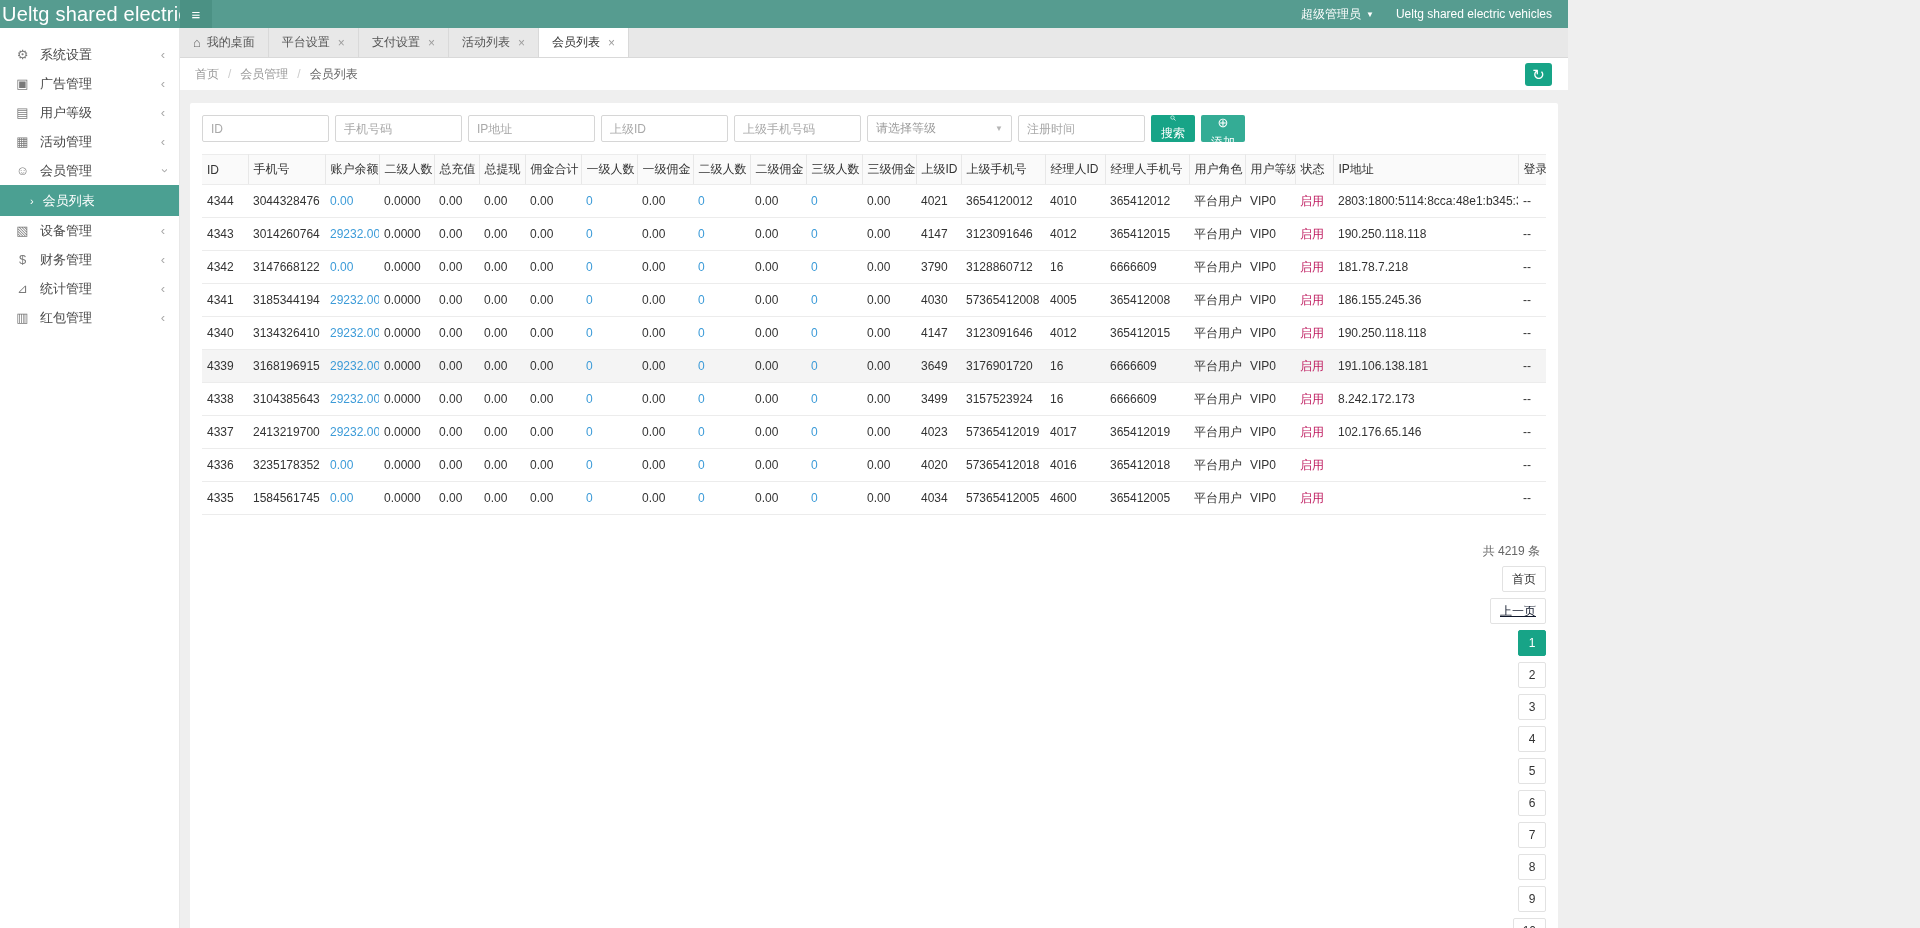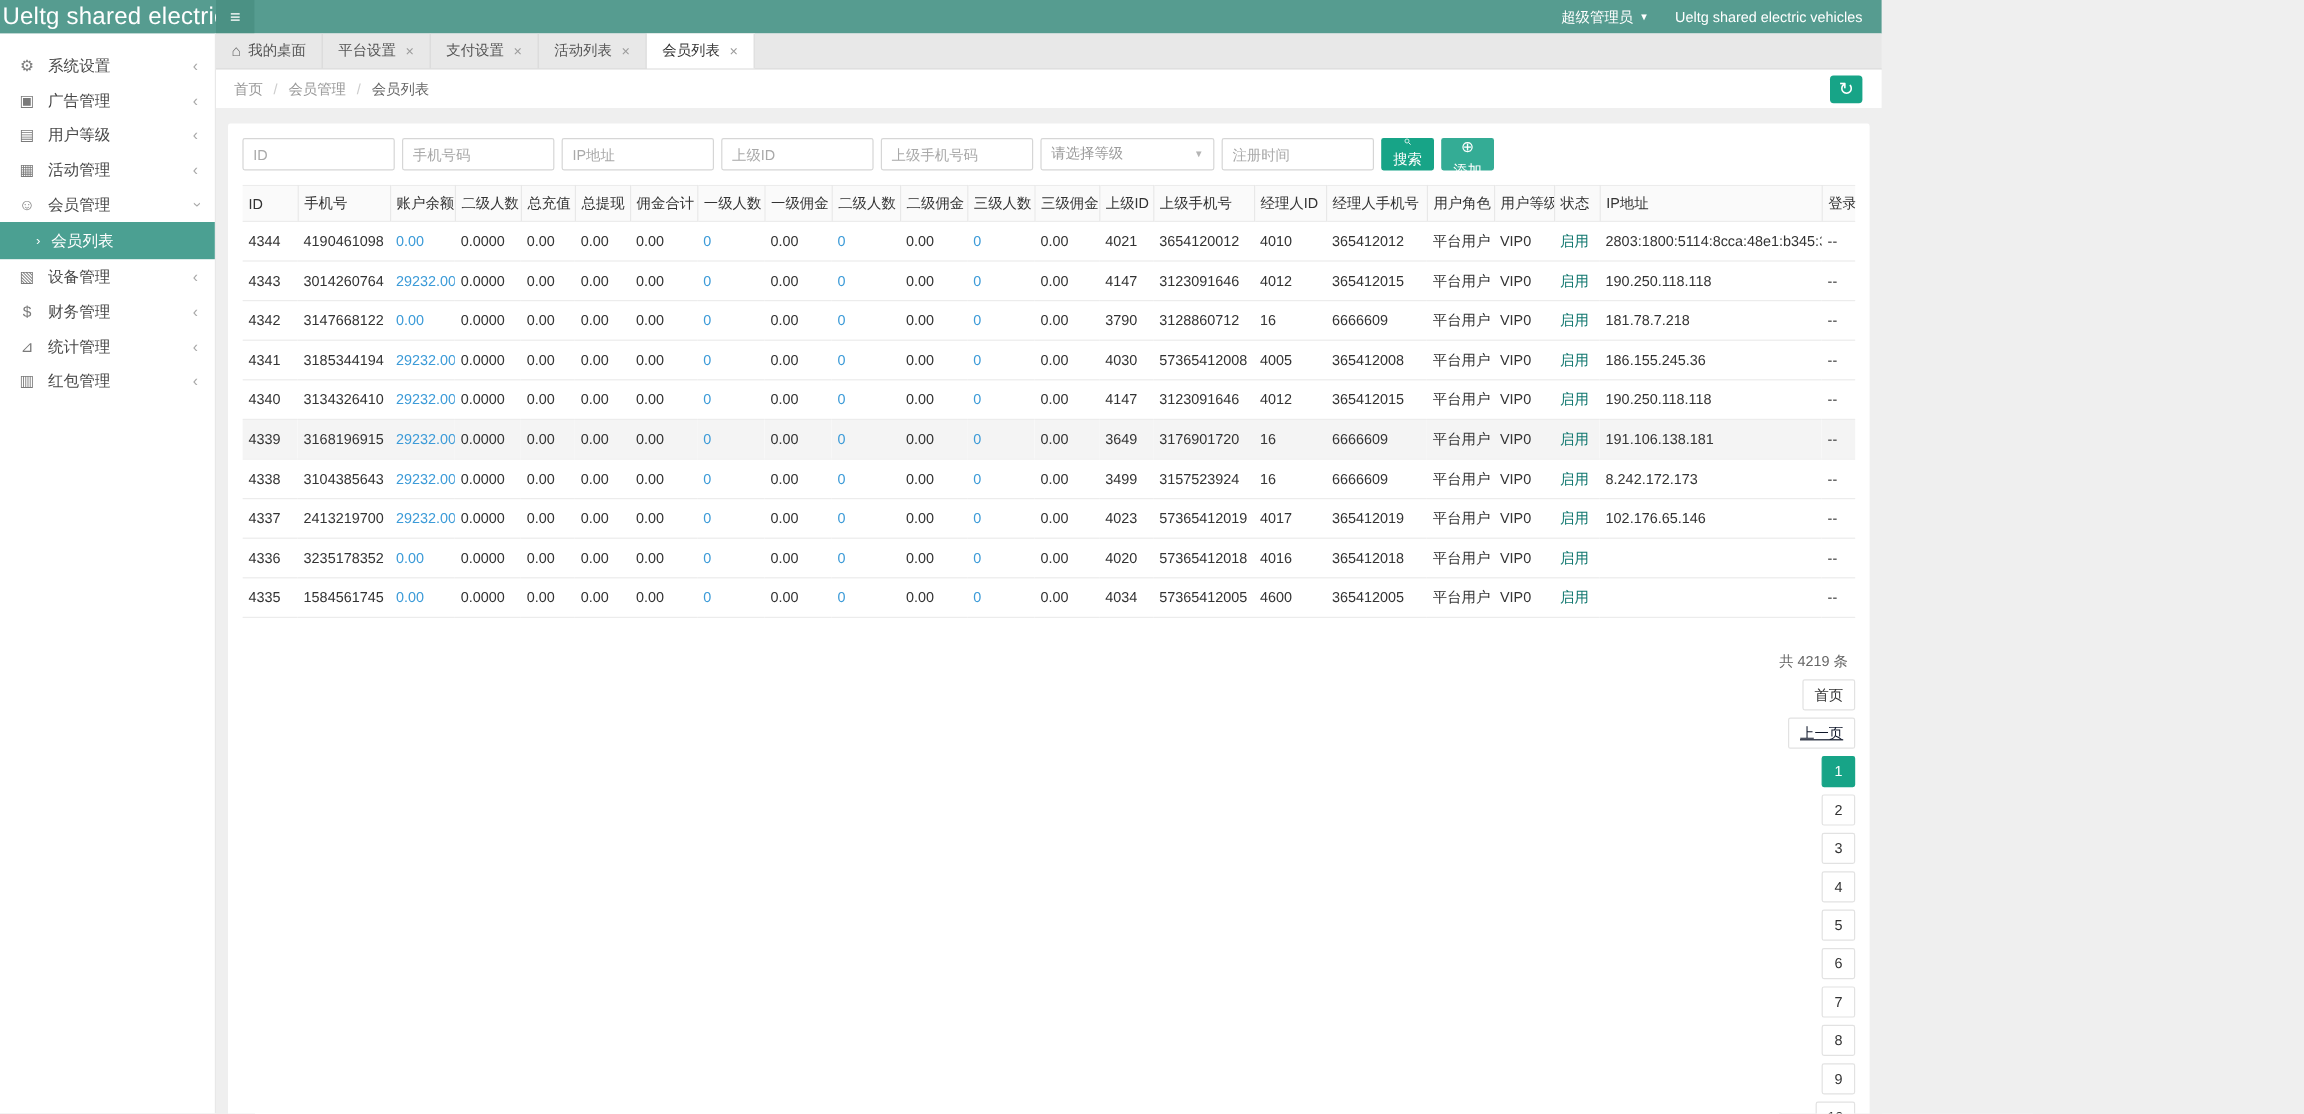--- a/index.html
+++ b/index.html
@@ -67,21 +67,21 @@
   
   .table-wrap { margin-top:12px; overflow:hidden; }
   table { border-collapse:collapse; table-layout:fixed; }
   th, td { padding:0 5px; font-size:12px; text-align:left; white-space:nowrap; overflow:hidden;
     border-bottom:1px solid #ececec; }
   th { height:30px; background:#fafafa; font-weight:400; color:#333; border-top:1px solid #ececec;
     border-right:1px solid #e8e8e8; }
   td { height:33px; color:#333; }
   tr.hl td { background:#f4f4f4; }
   td.c-link { color:#3c9bd8; cursor:pointer; }
-  td.c-status { color:#0f766e; }
+  td.c-status { color:#be185d; }
 
   
   .pagination { margin-top:28px; display:flex; align-items:flex-end; gap:6px; font-size:12px; color:#666;flex-direction:column; }
   .pg-total { margin-right:6px; }
   .pg-btn { min-width:28px; height:26px; line-height:24px; padding:0 9px; text-align:center;
     border:1px solid #e2e2e2; background:#fff; color:#333; border-radius:2px; cursor:pointer; }
   .pg-btn.disabled { color:#0f172a; cursor:default;text-decoration:underline; }
   .pg-btn.active { background:#17a487; border-color:#17a487; color:#fff; }
   .pg-pages { margin-left:2px; margin-right:2px; color:#666; }
   .pg-select { height:26px; border:1px solid #e2e2e2; border-radius:2px; display:flex; align-items:center;
@@ -277,21 +277,21 @@
                     <th>用户角色</th>
                     <th>用户等级</th>
                     <th>状态</th>
                     <th>IP地址</th>
                     <th>登录</th>
                   </tr>
                 </thead>
                 <tbody>
                   <tr>
                     <td>4344</td>
-                    <td>4190461098</td>
+                    <td>3044328476</td>
                     <td class="c-link">0.00</td>
                     <td>0.0000</td>
                     <td>0.00</td>
                     <td>0.00</td>
                     <td>0.00</td>
                     <td class="c-link">0</td>
                     <td>0.00</td>
                     <td class="c-link">0</td>
                     <td>0.00</td>
                     <td class="c-link">0</td>

